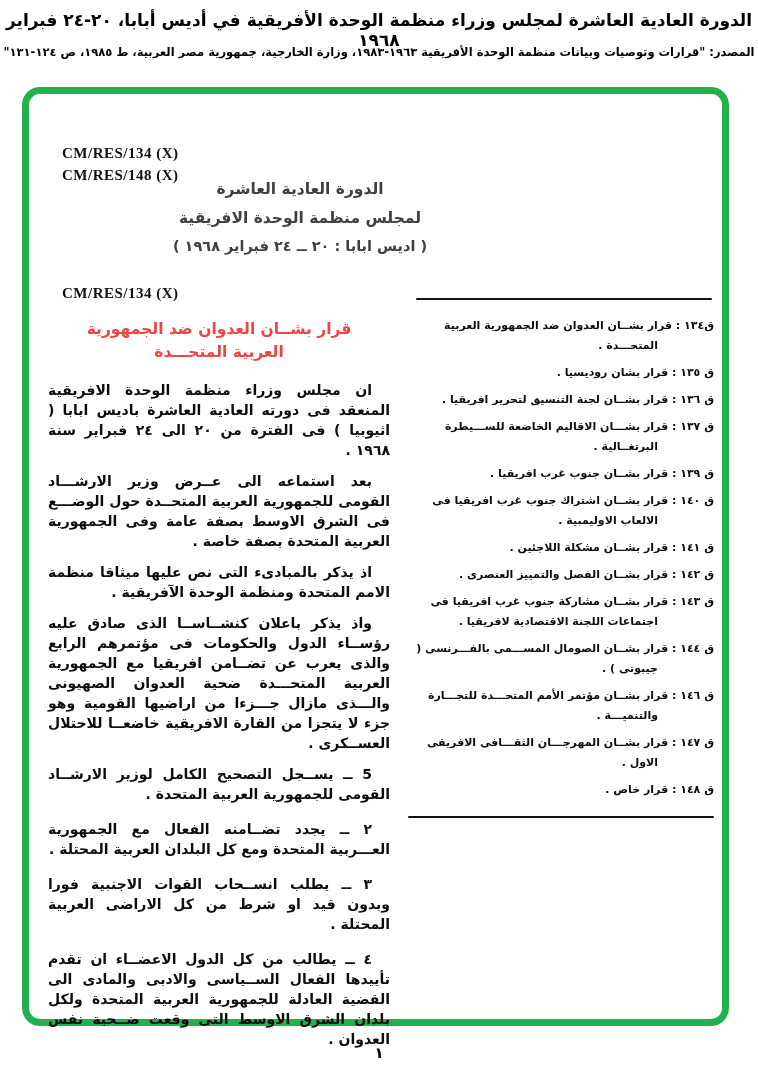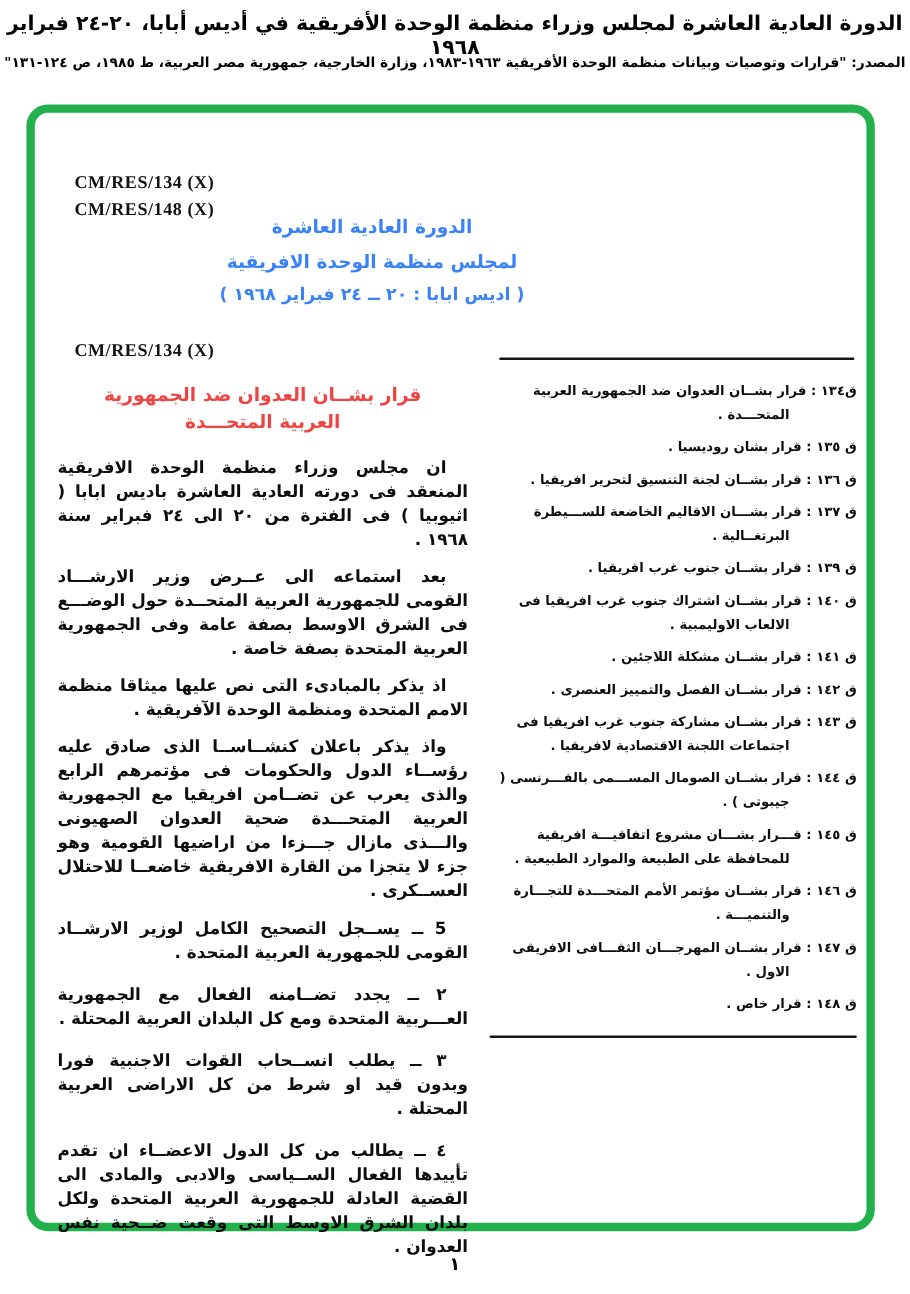--- a/index.html
+++ b/index.html
@@ -32,23 +32,23 @@
   }
   
   .refs{
     position:absolute;left:62px;top:142px;
     font-family:"Liberation Serif","DejaVu Serif",serif;
     font-size:15px;font-weight:700;letter-spacing:.5px;
     line-height:22px;color:#111;
   }
   
   .session{
-    position:absolute;left:175px;top:180px;width:270px;
+    position:absolute;left:165px;top:180px;width:270px;
     direction:rtl;text-align:center;
-    font-weight:700;color:#3b82f6;
+    font-weight:700;color:#404040;
   }
   .session .s1{font-size:15.5px;margin-bottom:11px;}
   .session .s2{font-size:14.5px;margin-top:6px;}
   
   .left-col{
     position:absolute;left:48px;top:285px;width:342px;
     direction:rtl;
   }
   .left-ref{
     direction:ltr;text-align:left;
@@ -129,21 +129,20 @@
     <div class="res-item">ق١٣٤ : قرار بشــان العدوان ضد الجمهورية العربية المتحـــدة .</div>
     <div class="res-item">ق ١٣٥ : قرار بشان روديسيا .</div>
     <div class="res-item">ق ١٣٦ : قرار بشــان لجنة التنسيق لتحرير افريقيا .</div>
     <div class="res-item">ق ١٣٧ : قرار بشـــان الاقاليم الخاضعة للســـيطرة البرتغــالية .</div>
     <div class="res-item">ق ١٣٩ : قرار بشــان جنوب غرب افريقيا .</div>
     <div class="res-item">ق ١٤٠ : قرار بشــان اشتراك جنوب غرب افريقيا فى الالعاب الاوليمبية .</div>
     <div class="res-item">ق ١٤١ : قرار بشــان مشكلة اللاجئين .</div>
     <div class="res-item">ق ١٤٢ : قرار بشــان الفصل والتمييز العنصرى .</div>
     <div class="res-item">ق ١٤٣ : قرار بشــان مشاركة جنوب غرب افريقيا فى اجتماعات اللجنة الاقتصادية لافريقيا .</div>
     <div class="res-item">ق ١٤٤ : قرار بشــان الصومال المســـمى بالفـــرنسى ( جيبوتى ) .</div>
-    <div class="res-item">ق ١٤٥ : قـــرار بشـــان مشروع اتفاقيـــة افريقية للمحافظة على الطبيعة والموارد الطبيعية .</div>
     <div class="res-item">ق ١٤٦ : قرار بشــان مؤتمر الأمم المتحـــدة للتجـــارة والتنميـــة .</div>
     <div class="res-item">ق ١٤٧ : قرار بشــان المهرجـــان الثقـــافى الافريقى الاول .</div>
     <div class="res-item">ق ١٤٨ : قرار خاص .</div>
     <div class="rule rule-bottom"></div>
   </div>
 
   <div class="page-num">١</div>
 
 </div>
 

